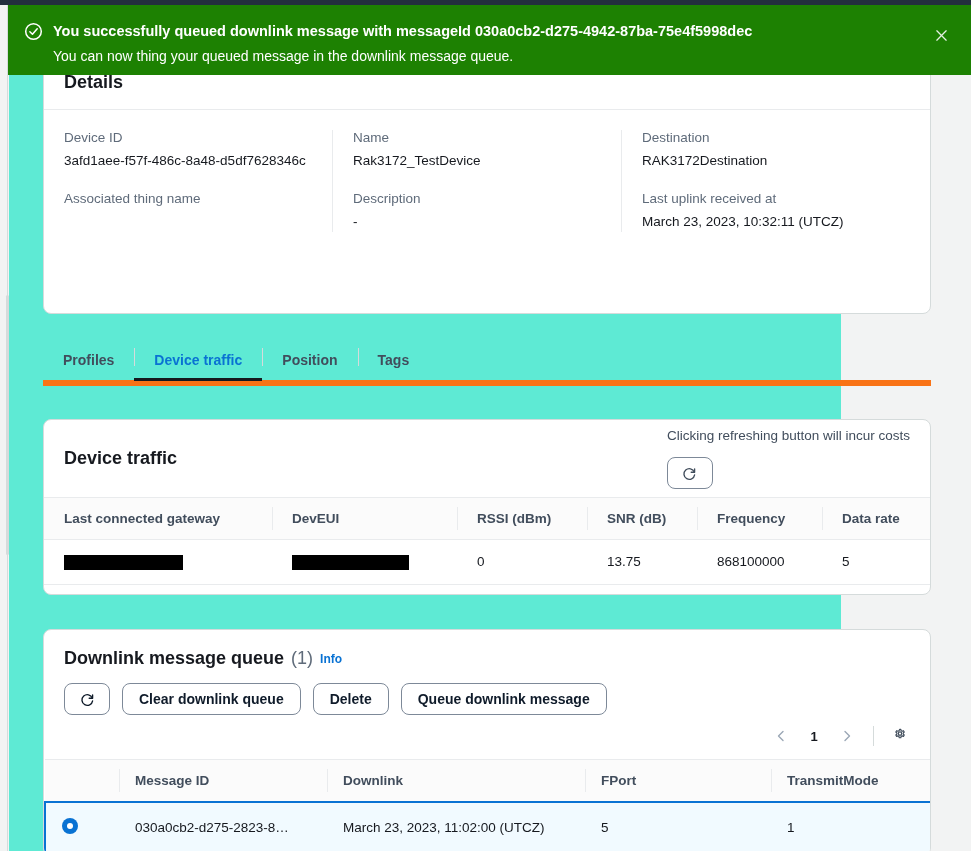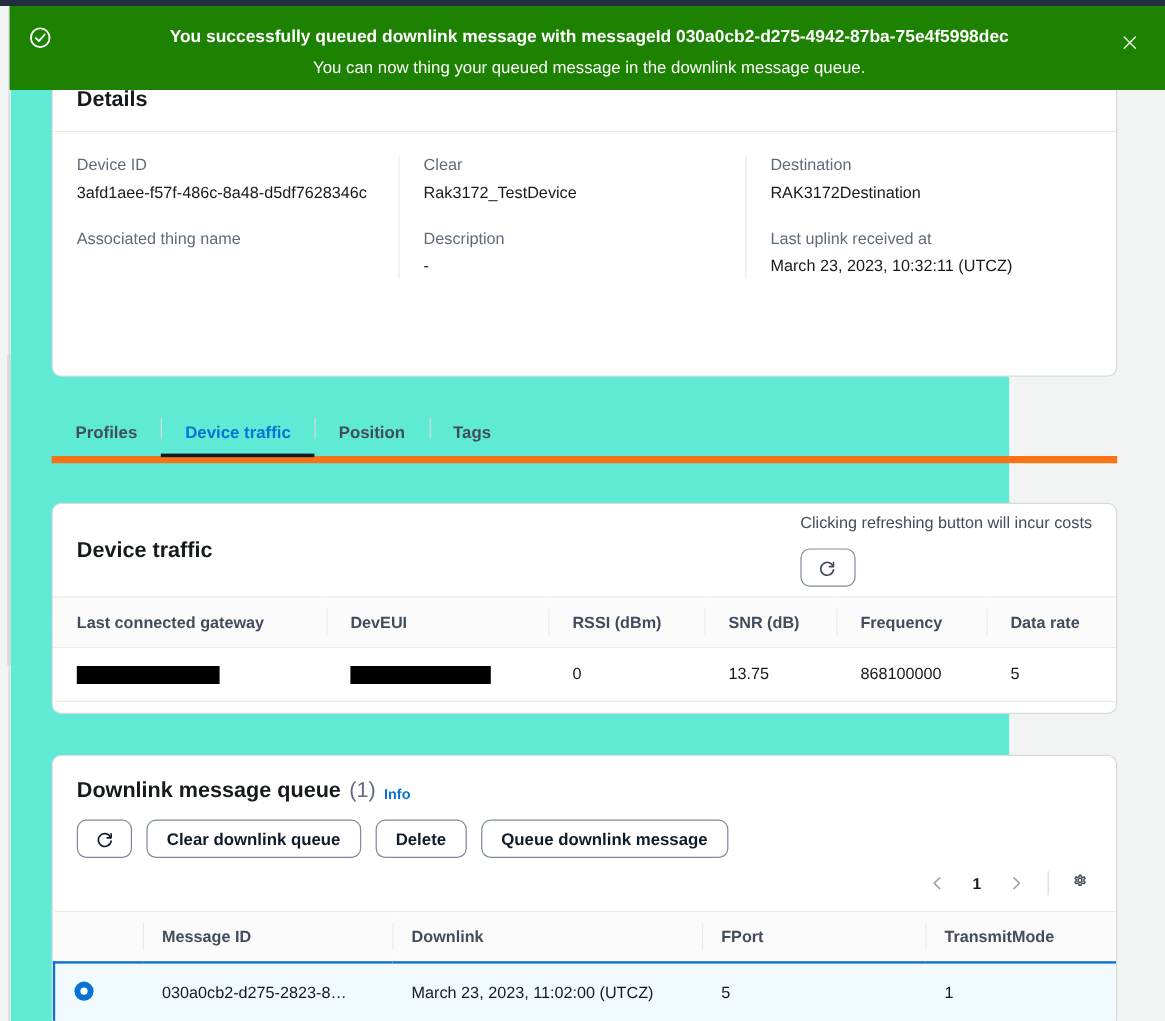--- a/index.html
+++ b/index.html
@@ -114,21 +114,21 @@
     border-bottom: 1px solid #e9ebed; background: #fff;
   }
   .redact { display: inline-block; height: 15px; background: #000; vertical-align: middle; }
 
   
   .dq-card {
     position: absolute; left: 34px; top: 610px; width: 888px; height: 227px;
     overflow: hidden;
   }
   .dq-head { padding: 18px 20px 0 20px; }
-  .dq-titleline { display: flex; align-items: flex-end; gap: 7px; }
+  .dq-titleline { display: flex; align-items: center; gap: 7px; }
   .dq-title { font-size: 18px; font-weight: bold; color: #16191f; }
   .dq-count { font-size: 18px; color: #5f6b7a; }
   .dq-info { font-size: 12px; color: #0972d3; font-weight: bold; cursor: pointer; }
   .dq-actions { display: flex; gap: 12px; margin-top: 14px; }
   .btn {
     height: 32px; padding: 0 16px; border: 1px solid #7d8998; border-radius: 8px;
     background: #fff; font-size: 14px; font-weight: bold; color: #0f1b2a;
     display: flex; align-items: center; justify-content: center; cursor: pointer;
     font-family: "Liberation Sans", sans-serif;
   }
@@ -170,21 +170,21 @@
     width: 6px; height: 6px; border-radius: 50%; background: #fff;
   }
 
   
   .banner {
     position: absolute; left: 8px; top: 5px; width: 963px; height: 70px;
     background: #1d8102; color: #ffffff; z-index: 50;
     display: flex; align-items: flex-start; padding: 16px 18px 0 16px;
   }
   .banner-icon { flex: 0 0 auto; margin-right: 10px; margin-top: 1px; }
-  .banner-texts { flex: 1 1 auto; text-align: center; }
+  .banner-texts { flex: 1 1 auto; }
   .banner-title { font-size: 14.5px; font-weight: bold; line-height: 20px; }
   .banner-sub { font-size: 14px; line-height: 20px; margin-top: 5px; font-weight: normal; }
   .banner-close {
     flex: 0 0 auto; width: 24px; height: 24px; display: flex;
     align-items: center; justify-content: center; cursor: pointer;
     margin-top: 2px;
   }
 </style>
 </head>
 <body>
@@ -205,21 +205,21 @@
       </div>
       <div class="details-body">
 
         <div class="det-col">
           <div class="det-label">Device ID</div>
           <div class="det-value">3afd1aee-f57f-486c-8a48-d5df7628346c</div>
           <div class="det-label">Associated thing name</div>
         </div>
 
         <div class="det-col">
-          <div class="det-label">Clear</div>
+          <div class="det-label">Name</div>
           <div class="det-value">Rak3172_TestDevice</div>
           <div class="det-label">Description</div>
           <div class="det-value last">-</div>
         </div>
 
         <div class="det-col">
           <div class="det-label">Destination</div>
           <div class="det-value">RAK3172Destination</div>
           <div class="det-label">Last uplink received at</div>
           <div class="det-value last">March 23, 2023, 10:32:11 (UTCZ)</div>

